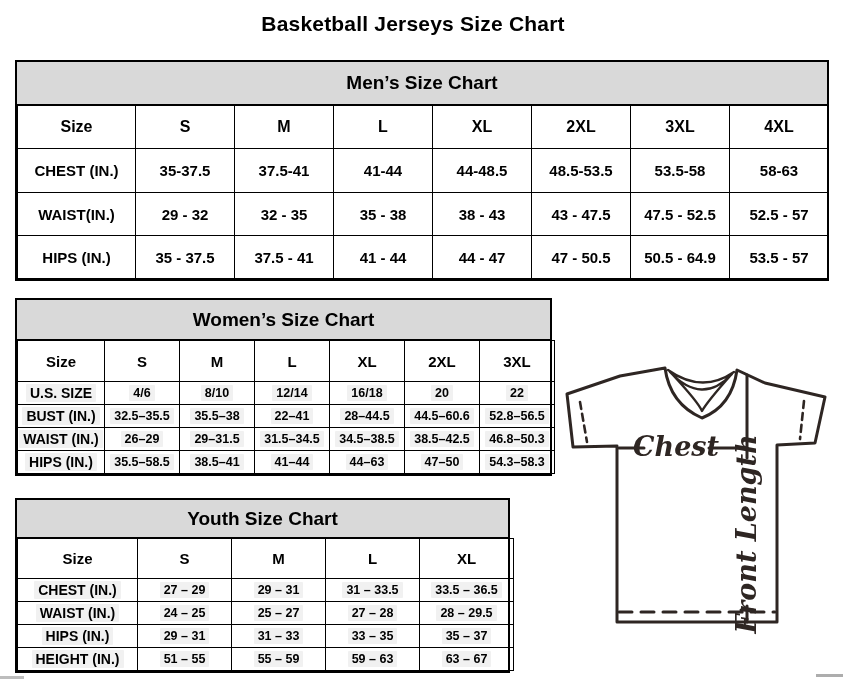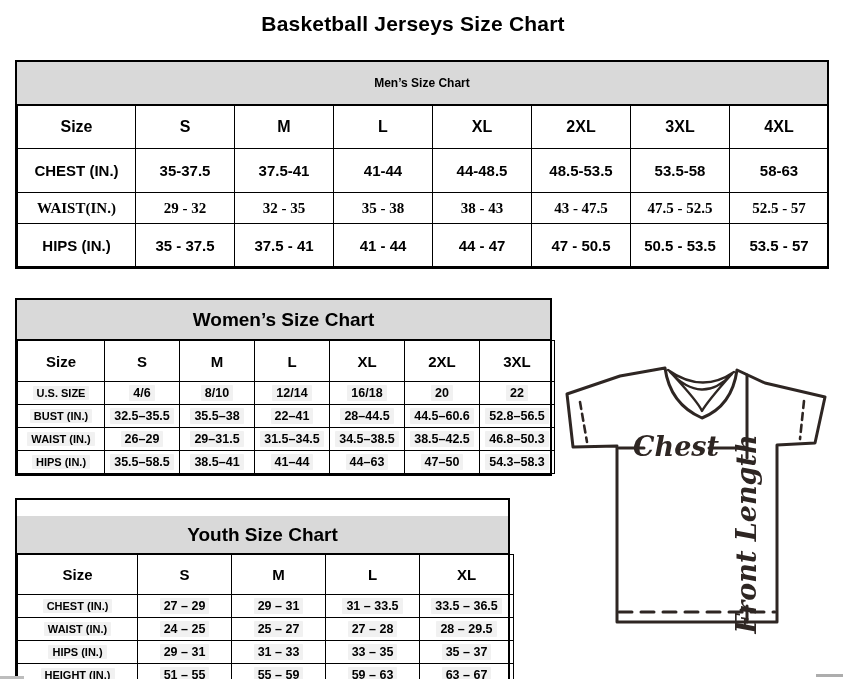--- a/index.html
+++ b/index.html
@@ -17,29 +17,29 @@
     background:var(--header-bg);border-bottom:1px solid var(--tbl-border);
     display:flex;align-items:center;justify-content:center;
     font-weight:bold;font-size:19px;
   }
   .tbl-wrap table{border-collapse:collapse;table-layout:fixed;width:100%;}
   .tbl-wrap th,.tbl-wrap td{
     border:1px solid var(--tbl-border);text-align:center;vertical-align:middle;
     font-weight:bold;padding:0;overflow:hidden;white-space:nowrap;
   }
   .mens{left:15px;top:60px;width:814px;}
-  .mens .tbl-title{height:42px;font-size:12px;}
+  .mens .tbl-title{height:42px;font-size:19px;}
   .mens thead th{font-size:16px;}
   .mens tbody th,.mens tbody td{font-size:15px;}
   .womens{left:15px;top:298px;width:537px;}
   .womens .tbl-title{height:39px;}
   .youth{left:15px;top:498px;width:495px;}
-  .youth .tbl-title{height:37px;margin-top:16px;}
+  .youth .tbl-title{height:37px;}
   .womens thead th,.youth thead th{font-size:15px;}
-  .womens tbody th,.youth tbody th{font-size:11px;}
+  .womens tbody th,.youth tbody th{font-size:14px;}
   .womens tbody td,.youth tbody td{font-size:12.5px;}
   .highlighted tbody .cellspan{background:var(--hl);padding:1px 4px;border-radius:1px;}
   .jersey{position:absolute;left:556px;top:358px;width:282px;height:300px;}
   .jersey .lbl{
     font-family:"DejaVu Serif",serif;font-style:italic;font-weight:bold;
     fill:var(--line);
   }
   .sb-frag{position:absolute;height:3px;background:#bdbdbd;}
   .sb-left{left:0;top:676px;width:24px;}
   .sb-right{left:816px;top:674px;width:27px;background:#adadad;}
@@ -78,38 +78,38 @@
         <tr style="height: 44px;">
           <th><span class="cellspan">CHEST (IN.)</span></th>
           <td><span class="cellspan">35-37.5</span></td>
           <td><span class="cellspan">37.5-41</span></td>
           <td><span class="cellspan">41-44</span></td>
           <td><span class="cellspan">44-48.5</span></td>
           <td><span class="cellspan">48.5-53.5</span></td>
           <td><span class="cellspan">53.5-58</span></td>
           <td><span class="cellspan">58-63</span></td>
         </tr>
-        <tr style="height: 31px; font-family: Liberation Serif, serif;">
+        <tr style="height: 43px;">
           <th><span class="cellspan">WAIST(IN.)</span></th>
           <td><span class="cellspan">29 - 32</span></td>
           <td><span class="cellspan">32 - 35</span></td>
           <td><span class="cellspan">35 - 38</span></td>
           <td><span class="cellspan">38 - 43</span></td>
           <td><span class="cellspan">43 - 47.5</span></td>
           <td><span class="cellspan">47.5 - 52.5</span></td>
           <td><span class="cellspan">52.5 - 57</span></td>
         </tr>
         <tr style="height: 43px;">
           <th><span class="cellspan">HIPS (IN.)</span></th>
           <td><span class="cellspan">35 - 37.5</span></td>
           <td><span class="cellspan">37.5 - 41</span></td>
           <td><span class="cellspan">41 - 44</span></td>
           <td><span class="cellspan">44 - 47</span></td>
           <td><span class="cellspan">47 - 50.5</span></td>
-          <td><span class="cellspan">50.5 - 53.5</span></td>
+          <td><span class="cellspan">50.5 - 64.9</span></td>
           <td><span class="cellspan">53.5 - 57</span></td>
         </tr>
       </tbody>
     </table>
   </div>
 
 <div class="tbl-wrap womens highlighted">
     <div class="tbl-title">Women’s Size Chart</div>
     <table>
       <colgroup>

